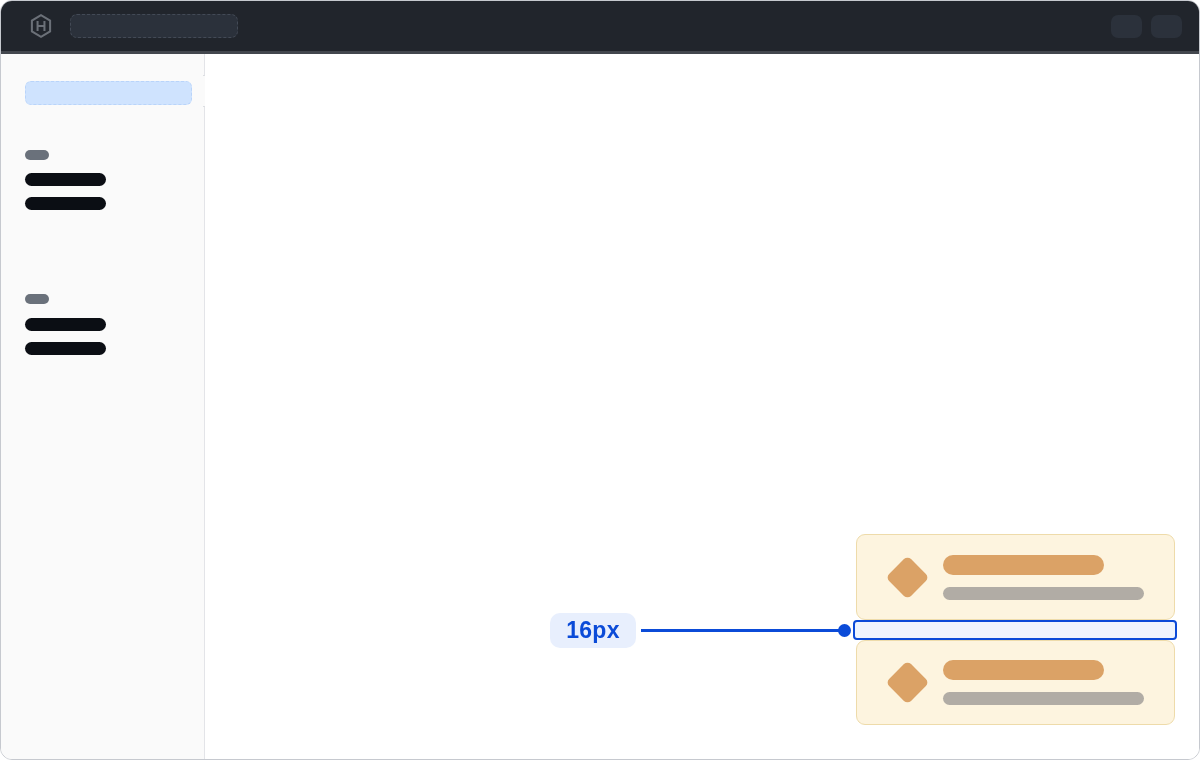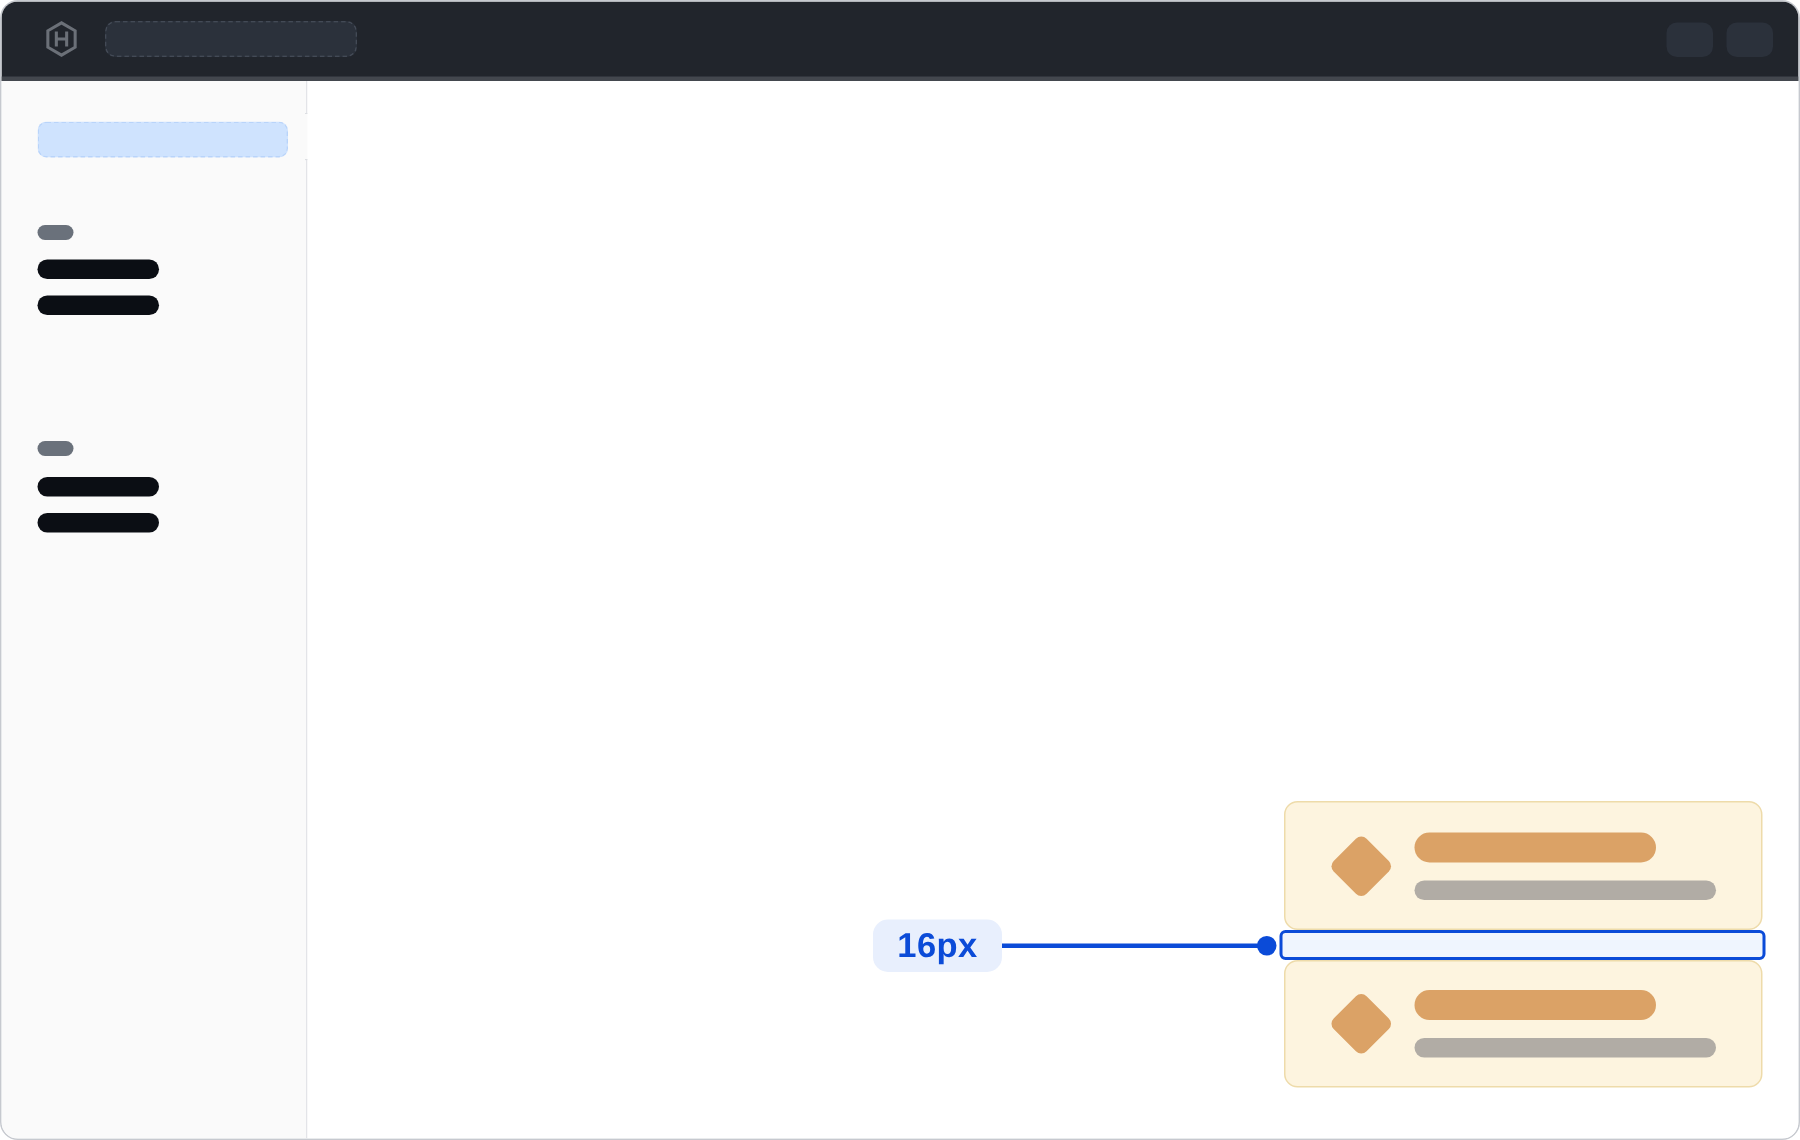--- a/index.html
+++ b/index.html
@@ -123,21 +123,21 @@
     position: absolute; left: 640px; top: 628px;
     width: 200px; height: 2.5px;
     background: var(--accent-blue, #0b4bd8);
   }
   .measure-dot {
     position: absolute; left: 837px; top: 623px;
     width: 13px; height: 13px; border-radius: 50%;
     background: var(--accent-blue, #0b4bd8);
   }
   .measure-label {
-    position: absolute; left: 581px; top: 612px;
+    position: absolute; left: 549px; top: 612px;
     width: 86px; height: 35px;
     background: var(--measure-label-bg, #e8effd);
     border-radius: 10px;
     color: var(--accent-blue, #0b4bd8);
     font-size: 23px; font-weight: 600;
     display: flex; align-items: center; justify-content: center;
     letter-spacing: 0.3px;
   }
 </style>
 </head>

